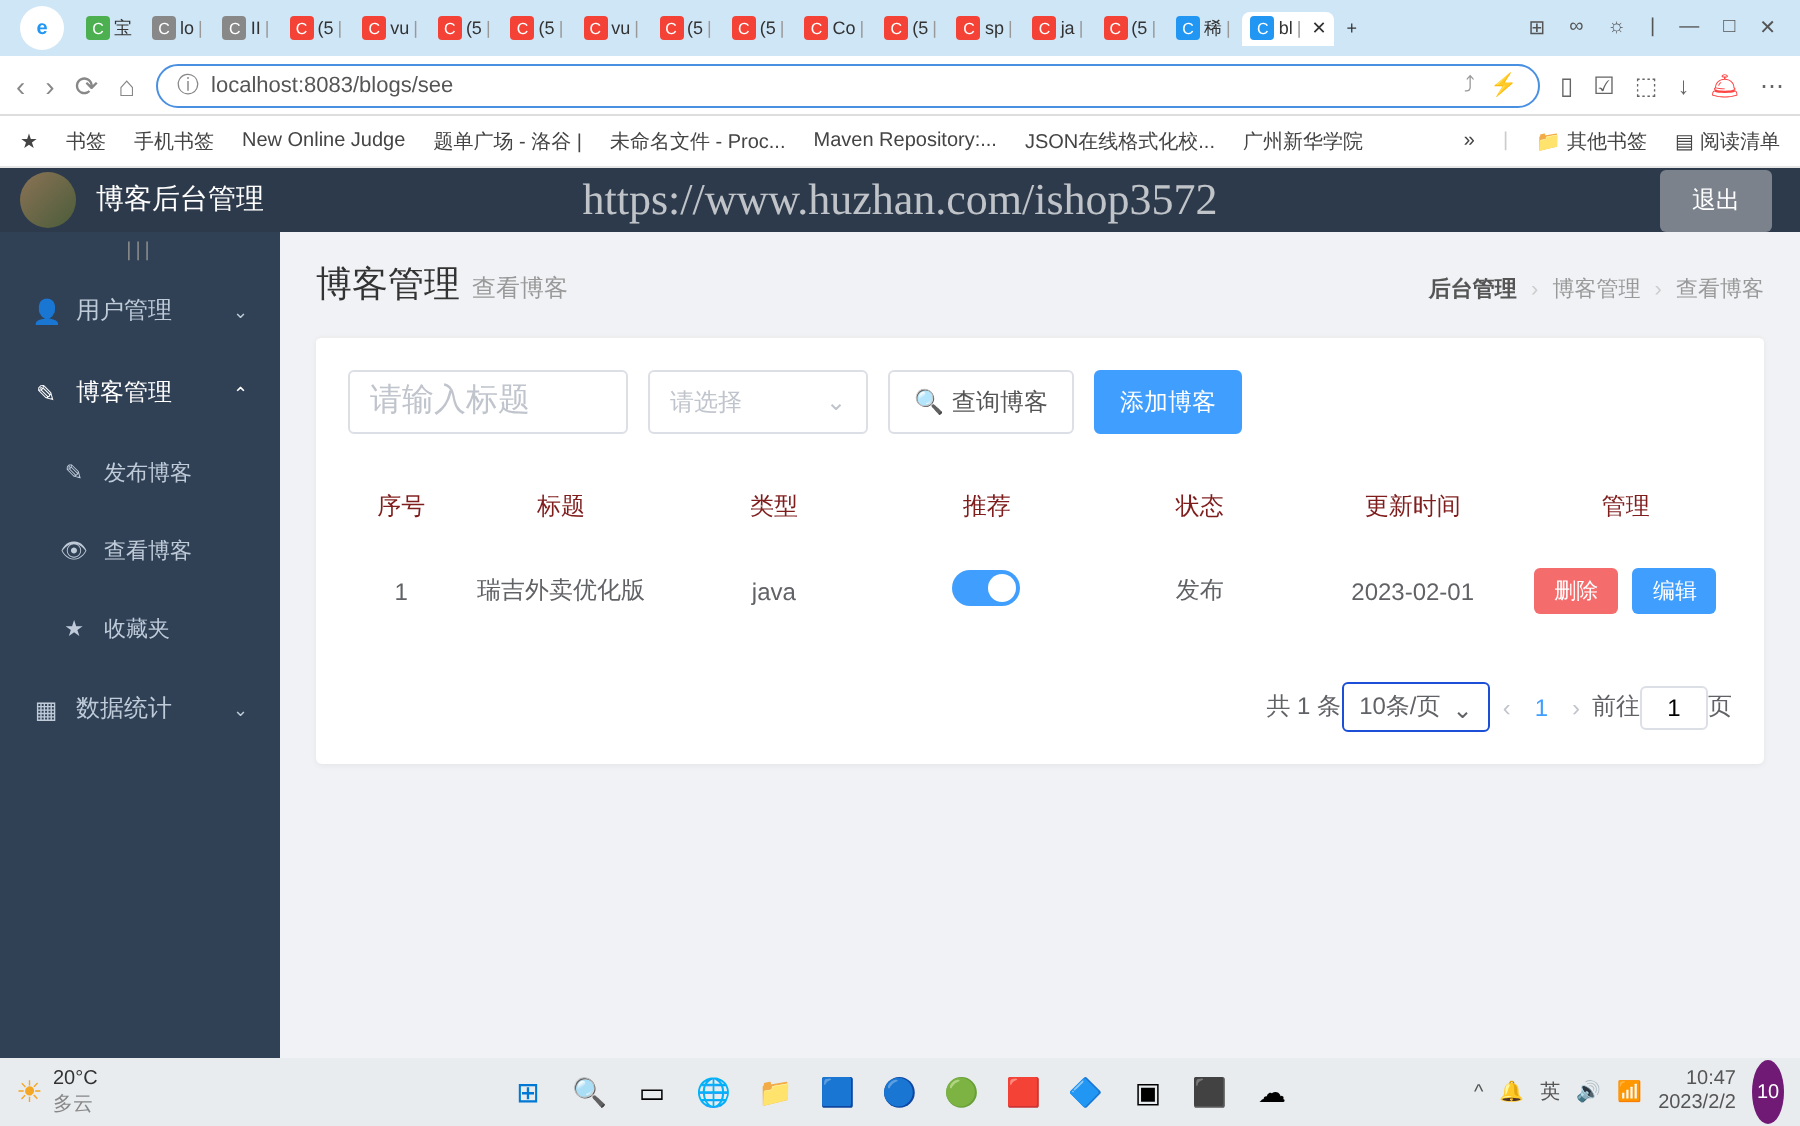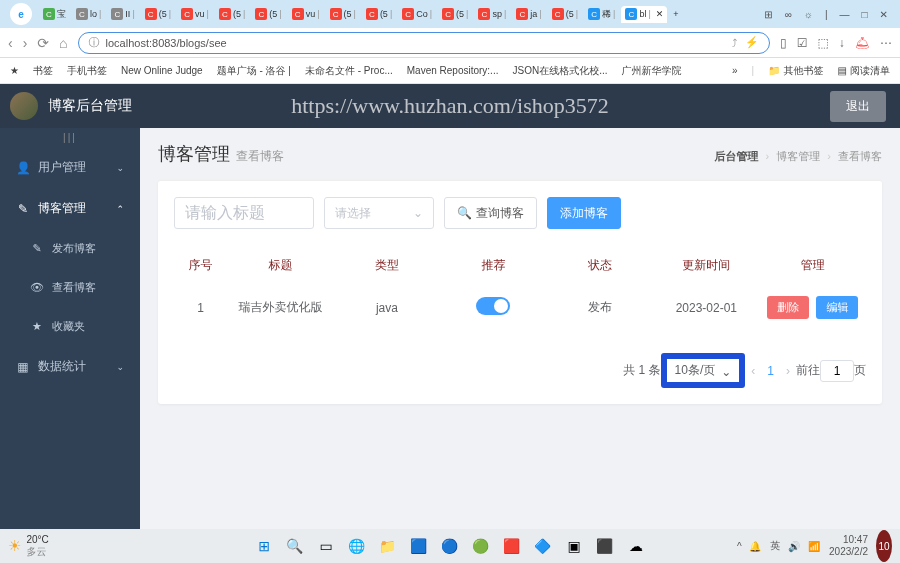--- a/index.html
+++ b/index.html
@@ -17,21 +17,21 @@
 .nav-btn { color: #888; font-size: 14px; cursor: pointer; }
 .url-box { flex: 1; display: flex; align-items: center; border: 1px solid #4a90e2; border-radius: 14px; padding: 2px 10px; font-size: 11px; color: #555; height: 22px; }
 .url-box .lock { margin-right: 6px; color: #888; }
 .url-actions { display: flex; gap: 10px; color: #666; font-size: 12px; }
 
 .bookmarks { height: 26px; background: #fff; display: flex; align-items: center; padding: 0 10px; gap: 14px; font-size: 10px; color: #444; border-bottom: 1px solid #e5e5e5; }
 .bookmark { display: flex; align-items: center; gap: 3px; cursor: pointer; white-space: nowrap; }
 
 
 .app { display: flex; height: calc(563px - 28px - 30px - 26px - 34px); }
-.header { height: 44px; background: #2d3a4b; color: #fff; display: flex; align-items: center; padding: 0 0 0 0; position: relative; }
+.header { height: 32px; background: #2d3a4b; color: #fff; display: flex; align-items: center; padding: 0 0 0 0; position: relative; }
 .header-left { display: flex; align-items: center; gap: 10px; padding-left: 10px; width: 140px; }
 .avatar { width: 28px; height: 28px; border-radius: 50%; background: linear-gradient(135deg, #8b7355, #4a5c3a); }
 .header-title { font-size: 14px; }
 .watermark { position: absolute; left: 50%; transform: translateX(-50%); font-size: 22px; color: rgba(255,255,255,0.7); font-family: serif; white-space: nowrap; }
 .logout-btn { margin-left: auto; margin-right: 14px; background: #7b828c; border: none; color: #ffffff; padding: 7px 16px; border-radius: 3px; font-size: 12px; cursor: pointer; }
 
 .sidebar { width: 140px; background: #304156; color: #bfcbd9; font-size: 12px; }
 .side-toggle { text-align: center; padding: 4px 0; color: #888; font-size: 10px; letter-spacing: 2px; cursor: pointer; }
 .menu-item { padding: 12px 16px; display: flex; align-items: center; gap: 8px; cursor: pointer; }
 .menu-item.expanded { color: #fff; }
@@ -59,21 +59,21 @@
 .trow { display: flex; padding: 12px 0; color: #606266; align-items: center; }
 .col { flex: 1; text-align: center; }
 .col.c1 { flex: 0.5; }
 .switch { width: 34px; height: 18px; background: #409eff; border-radius: 9px; display: inline-block; position: relative; cursor: pointer; }
 .switch::after { content: ""; width: 14px; height: 14px; background: #fff; border-radius: 50%; position: absolute; top: 2px; right: 2px; }
 .btn-sm { padding: 4px 10px; border-radius: 3px; font-size: 11px; color: #fff; border: none; cursor: pointer; margin: 0 2px; }
 .btn-danger { background: #f56c6c; }
 .btn-info { background: #409eff; }
 
 .pagination { display: flex; align-items: center; justify-content: flex-end; margin-top: 22px; font-size: 12px; color: #606266; }
-.page-select { border: 6px solid #1d4ed8; padding: 3px 8px; border-radius: 3px; display: flex; align-items: flex-end; gap: 6px; cursor: pointer; }
+.page-select { border: 1px solid #1d4ed8; padding: 3px 8px; border-radius: 3px; display: flex; align-items: flex-end; gap: 6px; cursor: pointer; }
 .page-num { color: #409eff; padding: 0 6px; cursor: pointer; }
 .page-arrow { color: #c0c4cc; padding: 0 6px; cursor: pointer; }
 .page-input { width: 34px; border: 1px solid #dcdfe6; border-radius: 3px; text-align: center; padding: 3px 0; font-size: 12px; }
 
 
 .taskbar { position: absolute; bottom: 0; left: 0; right: 0; height: 34px; background: #e8ecef; display: flex; align-items: center; padding: 0 8px; font-size: 10px; }
 .weather { display: flex; align-items: center; gap: 5px; color: #333; }
 .weather-icon { color: #f5a623; font-size: 15px; }
 .task-icons { display: flex; gap: 7px; margin-left: auto; margin-right: auto; align-items: center; position: absolute; left: 50%; transform: translateX(-50%); }
 .task-icon { width: 24px; height: 24px; display: flex; align-items: center; justify-content: center; border-radius: 3px; font-size: 14px; cursor: pointer; }
@@ -362,15 +362,15 @@
   <div class="tray">
     <span>^</span>
     <span>🔔</span>
     <span>英</span>
     <span>🔊</span>
     <span>📶</span>
     <div class="clock">
       <div>10:47</div>
       <div>2023/2/2</div>
     </div>
-    <span style="background:#7f1d1d;color:#fff;border-radius:50%;width:16px;height:32px;display:flex;align-items:center;justify-content:center;">10</span>
+    <span style="background:#701a75;color:#fff;border-radius:50%;width:16px;height:32px;display:flex;align-items:center;justify-content:center;">10</span>
   </div>
 </div>
 
 </body></html>

